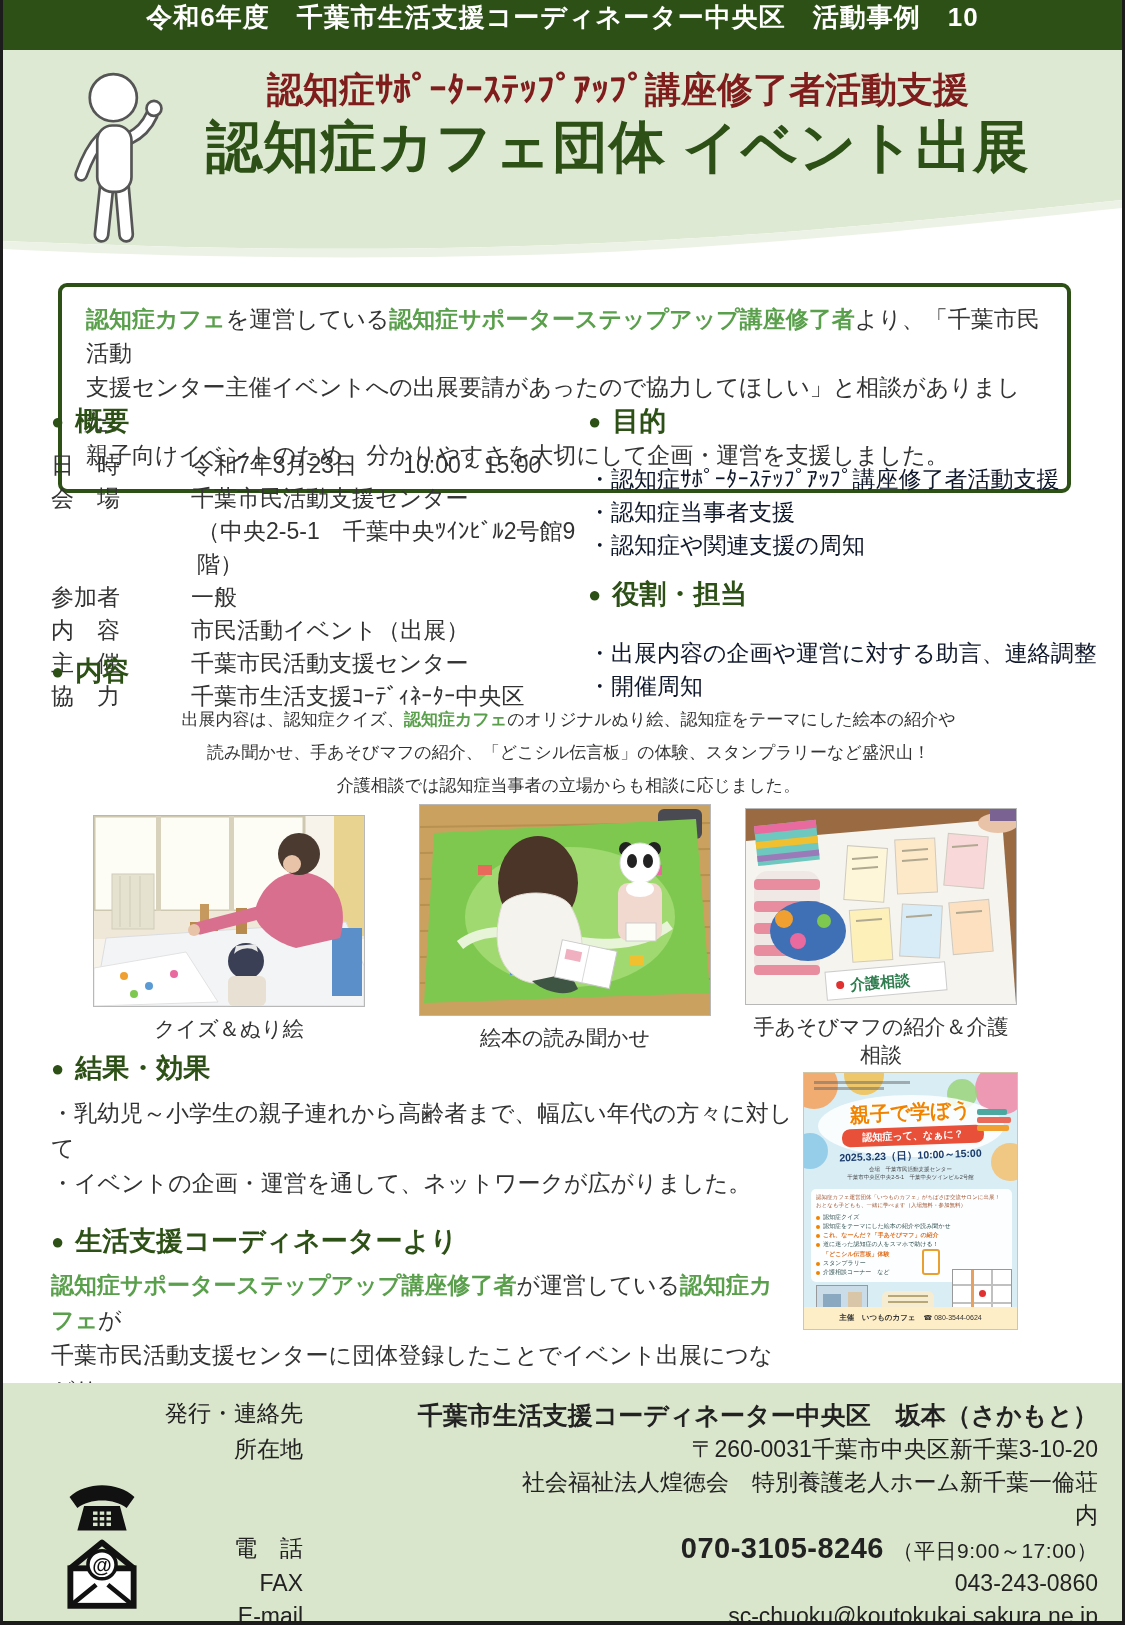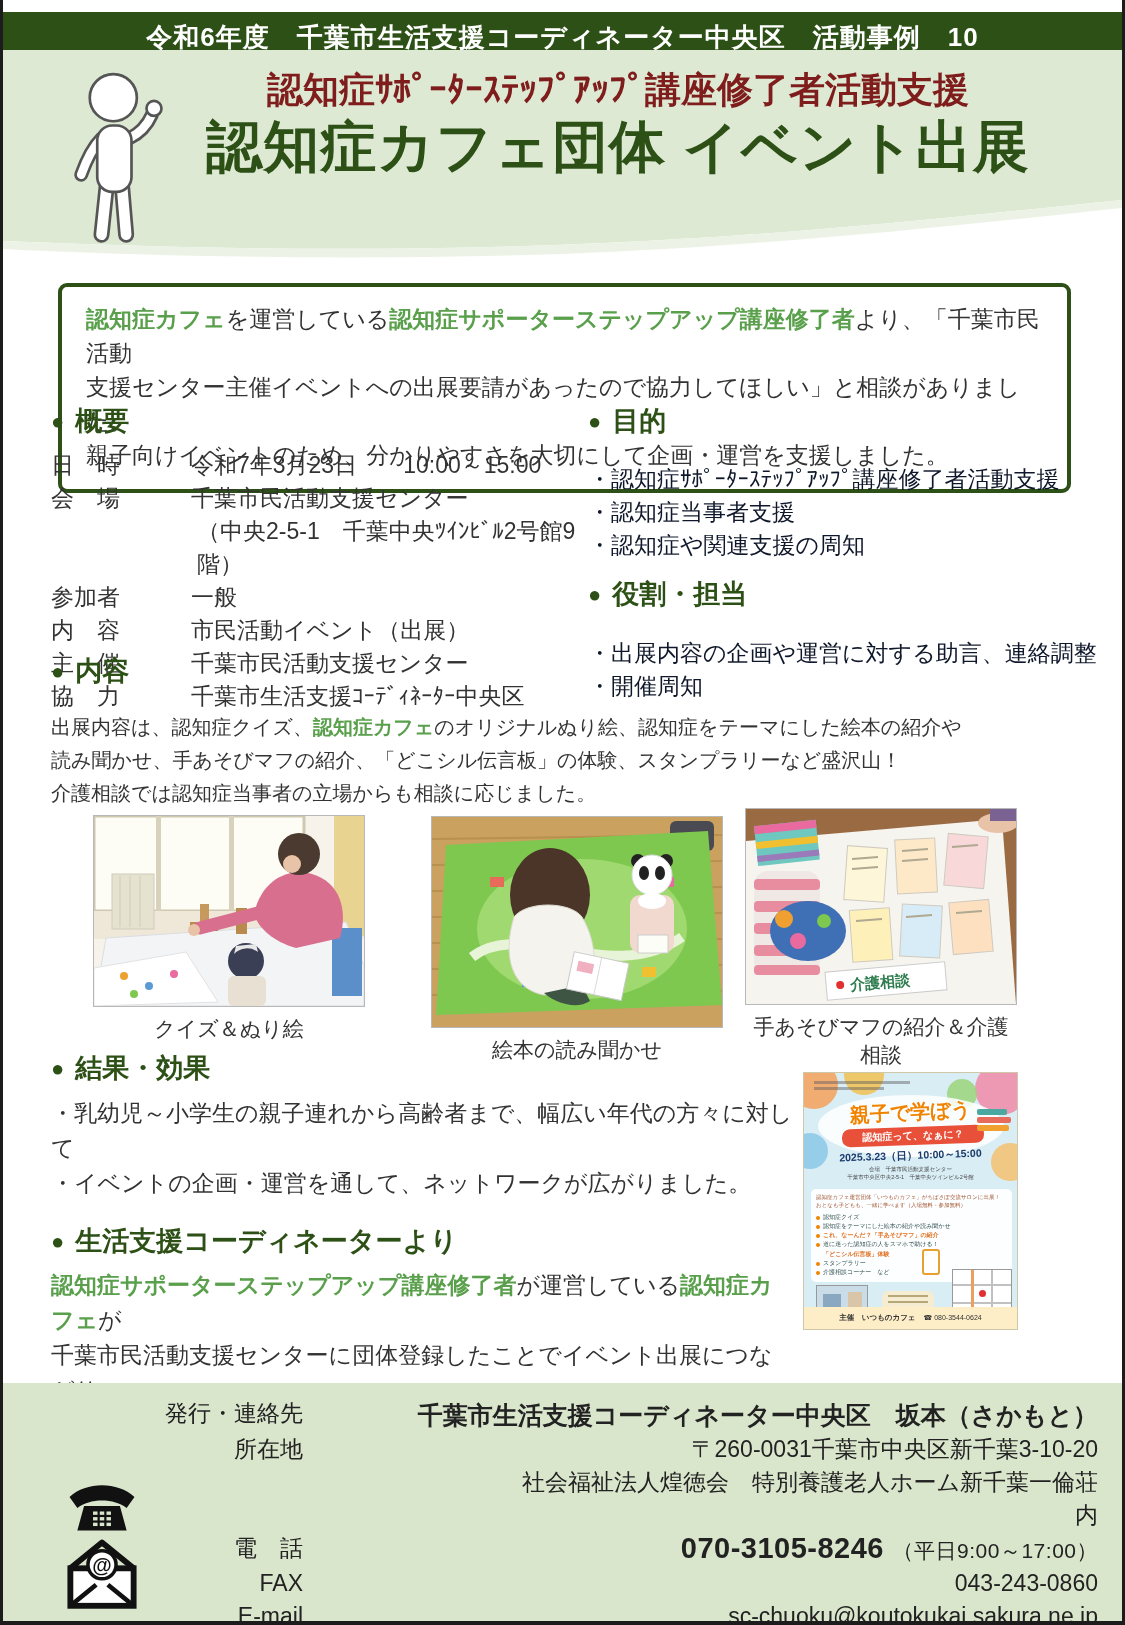--- a/index.html
+++ b/index.html
@@ -5,23 +5,23 @@
   html,body{margin:0;padding:0;}
   body{
     width:1125px;height:1625px;position:relative;background:#ffffff;
     font-family:"Liberation Sans","DejaVu Sans",sans-serif;
     color:#333;overflow:hidden;
     border-left:3px solid #1c1c1c;border-right:3px solid #1c1c1c;border-bottom:4px solid #1c1c1c;
     box-sizing:border-box;
   }
   
   .top-banner{
-    position:absolute;left:0;top:12px;width:1119px;height:50px;
+    position:absolute;left:0;top:0;width:1119px;height:50px;
     background:#2d5016;color:#fff;font-weight:bold;font-size:26px;
-    display:flex;align-items:center;justify-content:center;letter-spacing:1px;
+    display:flex;justify-content:center;letter-spacing:1px;
   }
   
   .header{position:absolute;left:0;top:50px;width:1119px;height:215px;}
   .header svg.wave{position:absolute;left:0;top:0;}
   .person{position:absolute;left:62px;top:22px;}
   .header-titles{position:absolute;left:150px;top:18px;width:930px;text-align:center;}
   .header-sub{font-size:36px;font-weight:bold;color:#7f1d1d;line-height:1.2;}
   .header-main{font-size:56px;font-weight:bold;color:#2d5016;line-height:1.15;margin-top:4px;letter-spacing:1px;}
   
   .intro-box{
@@ -38,21 +38,21 @@
   .col-right{position:absolute;left:585px;top:405px;width:530px;}
   .ov-rows{margin-top:12px;}
   .ov-row{display:flex;font-size:23px;line-height:33px;color:#333;gap:40px;}
   .ov-label{width:100px;flex:none;}
   .ov-value{flex:1;}
   .ov-indent{padding-left:6px;}
   .bullet-list{margin-top:26px;font-size:23px;line-height:33px;color:#0f172a;}
   .col-right .sec-heading.second{margin-top:16px;}
   
   .content-sec{position:absolute;left:48px;top:655px;width:1035px;}
-  .content-par{margin-top:24px;font-size:20px;line-height:33px;color:#333;}
+  .content-par{margin-top:16px;font-size:17px;line-height:33px;color:#333;text-align:center;}
   
   .photos{position:absolute;left:90px;top:800px;width:922px;height:245px;}
   .photo-fig{position:absolute;text-align:center;}
   .photo-frame{border:1px solid #b8b8b8;background:#eee;display:block;}
   .photo-cap{font-size:21px;color:#333;margin-top:8px;}
   
   .results{position:absolute;left:48px;top:1052px;width:745px;}
   .res-list{margin-top:12px;font-size:23px;line-height:35px;color:#333;}
   .res-ind{padding-left:24px;}
   .coord{margin-top:24px;}
@@ -248,21 +248,21 @@
       <circle cx="198" cy="48" r="9" fill="#e8c3a8"></circle>
       <path d="M168,96 C144,102 122,108 106,112" stroke="#d96f8e" stroke-width="13" stroke-linecap="round" fill="none"></path>
       <circle cx="100" cy="114" r="6" fill="#e8c3a8"></circle>
       <circle cx="152" cy="145" r="18" fill="#3a3f55"></circle>
       <path d="M140,138 a18,18 0 0 1 24,-2 L162,128 L142,130 Z" fill="#e8e8e8"></path>
       <rect x="134" y="160" width="38" height="30" rx="6" fill="#e8e0d2"></rect>
     </svg>
     <figcaption class="photo-cap">クイズ＆ぬり絵</figcaption>
   </figure>
 
-  <figure class="photo-fig" style="left:322px;top:0;margin:16px;">
+  <figure class="photo-fig" style="left:322px;top:0;margin:4px;">
     <svg class="photo-frame" width="290" height="210" viewBox="0 0 290 210">
       <rect width="290" height="210" fill="#caa15f"></rect>
       <g stroke="#b8904f" stroke-width="2">
         <line x1="0" y1="22" x2="290" y2="18"></line>
           <line x1="0" y1="48" x2="290" y2="44"></line>
           <line x1="0" y1="74" x2="290" y2="70"></line>
         <line x1="0" y1="100" x2="290" y2="96"></line>
           <line x1="0" y1="126" x2="290" y2="122"></line>
           <line x1="0" y1="152" x2="290" y2="148"></line>
           <line x1="0" y1="178" x2="290" y2="174"></line>

